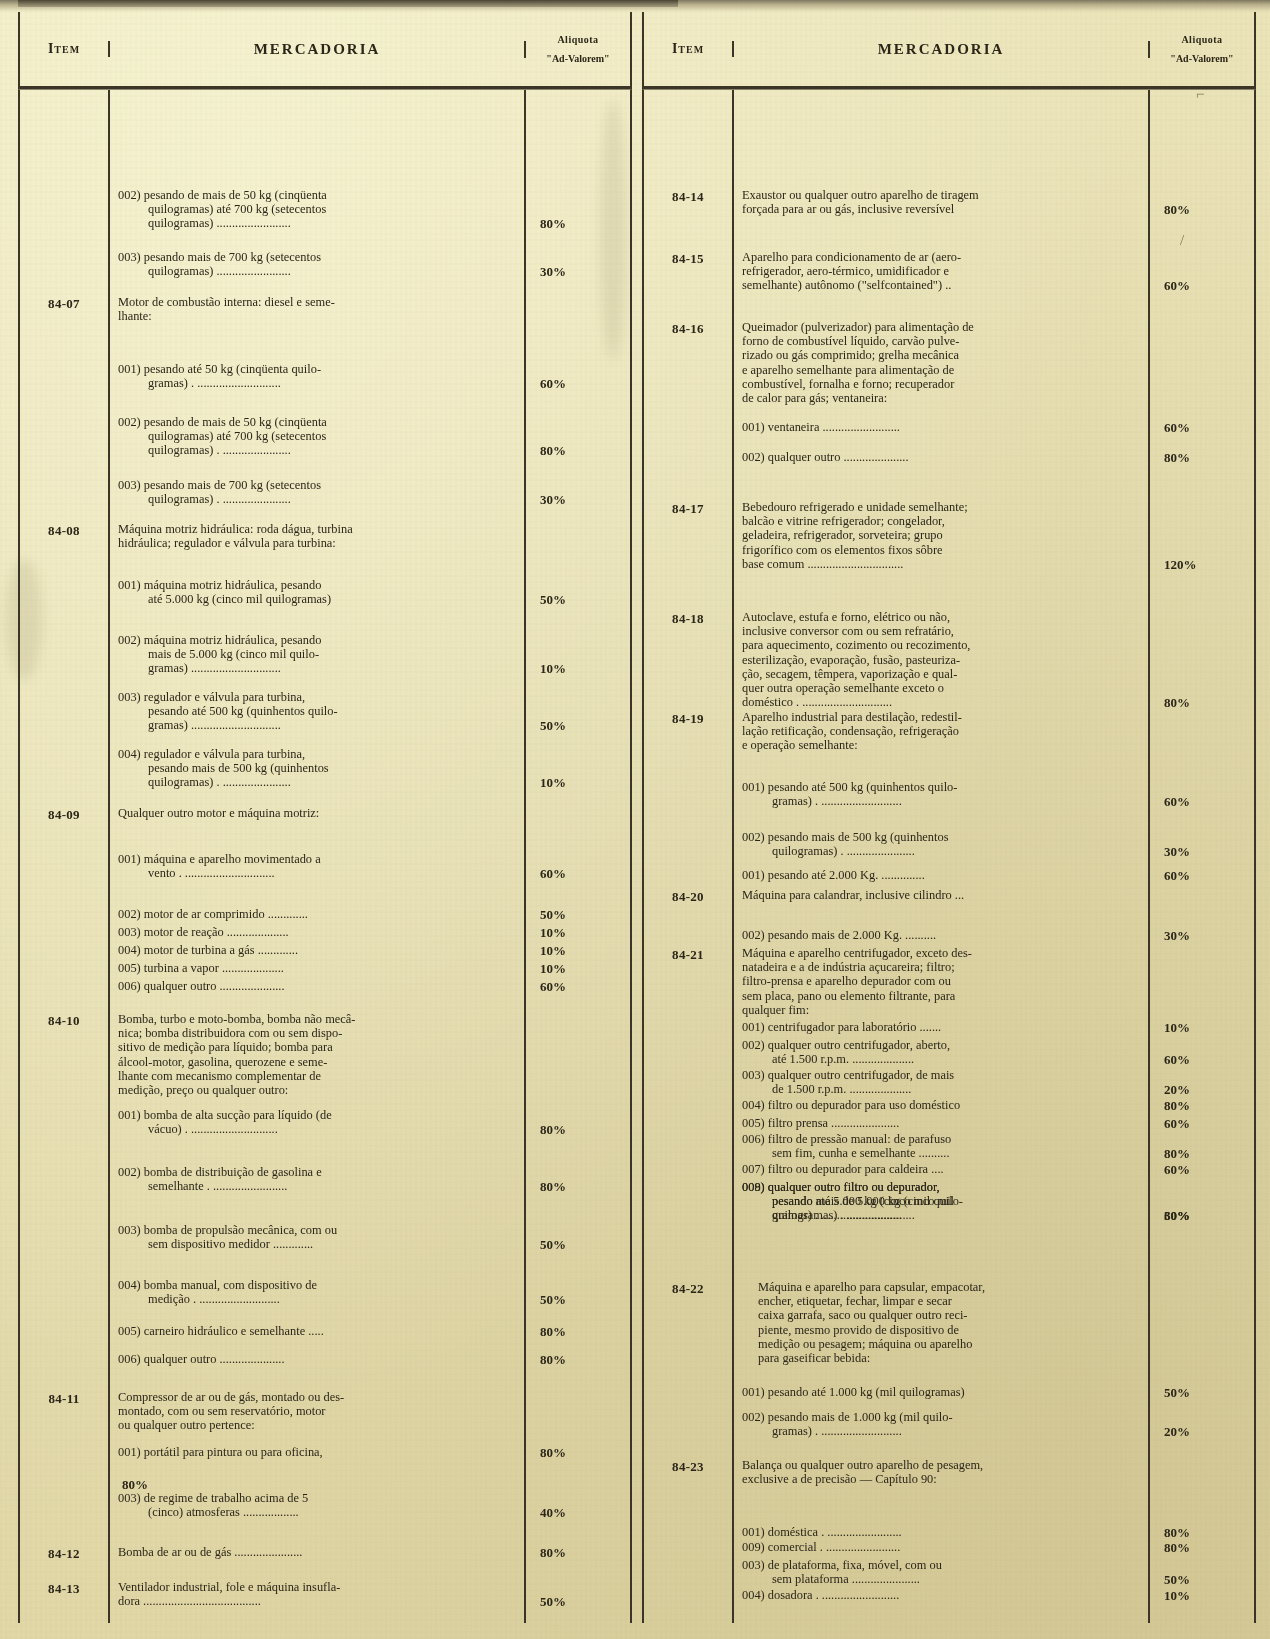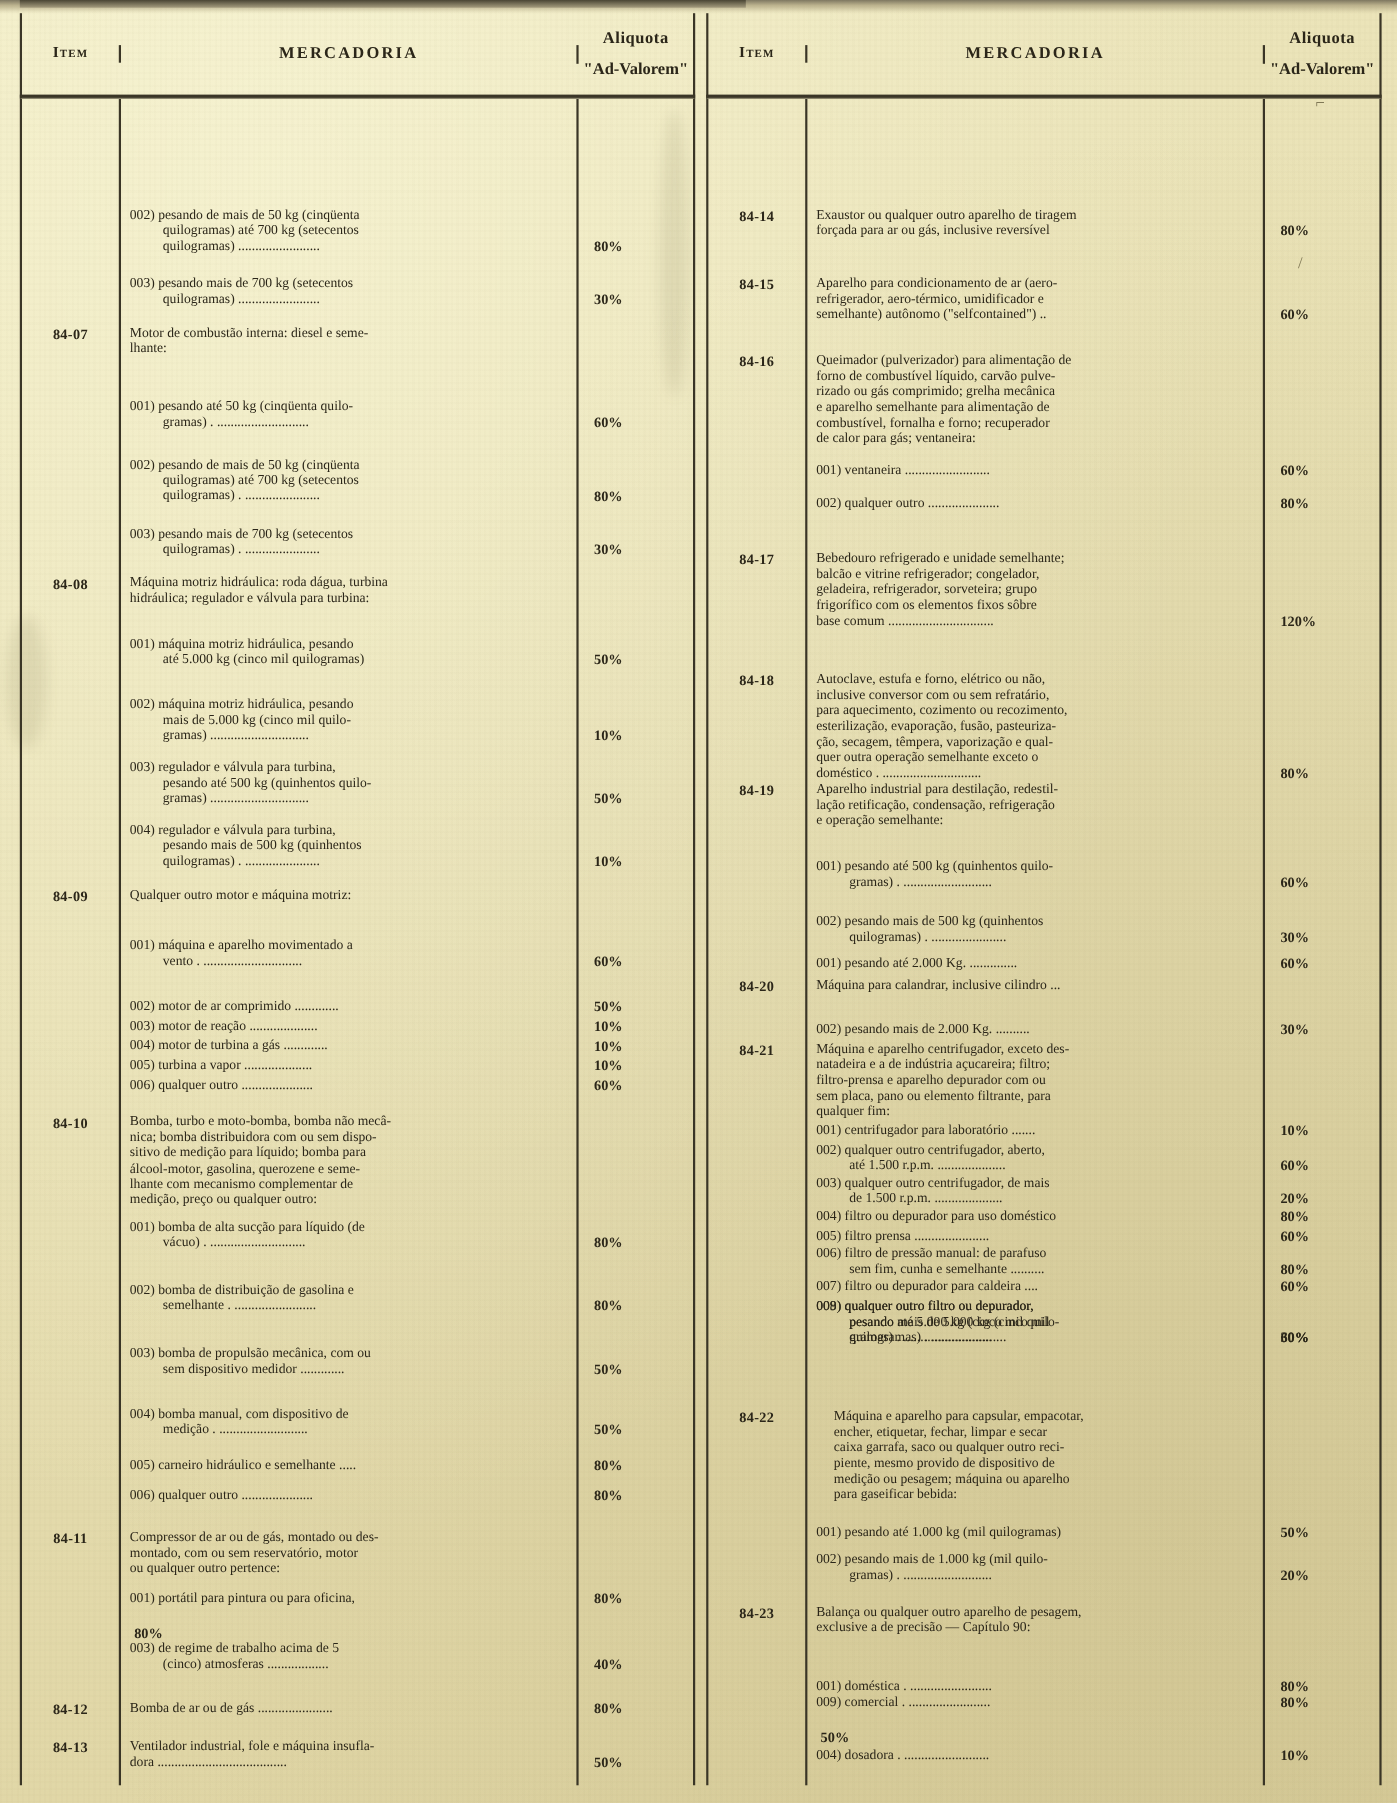--- a/index.html
+++ b/index.html
@@ -86,21 +86,21 @@
     font-size: 15px;
     font-weight: bold;
     border-right: 2px solid #3a3526;
   }
   .hdr .h-aliq {
     flex: 0 0 104px;
     display: flex;
     flex-direction: column;
     align-items: center;
     justify-content: center;
-    font-size: 15px;
+    font-size: 10px;
     font-weight: bold;
     line-height: 1.9;
   }
   .hdr .h-aliq span:first-child { letter-spacing: .5px; }
 
   .body {
     flex: 1 1 auto;
     display: flex;
     position: relative;
     border-top: 1px solid rgba(58,53,38,.55);
@@ -812,20 +812,24 @@
               <div class="r-item"></div>
               <div class="r-merc">
                 <div class="sub">      009) comercial . ........................</div>
               </div>
               <div class="r-aliq">
                 <span class="v" style="top: 0px;">80%</span>
               </div>
             </div>
             <div class="row" style="top: 1468px;">
               <div class="r-item"></div>
+              <div class="r-merc">
+                <div class="sub">      003) de plataforma, fixa, móvel, com ou</div>
+                <div class="sub2">sem plataforma ......................</div>
+              </div>
               <div class="r-aliq">
                 <span class="v" style="top: 14.2px;">50%</span>
               </div>
             </div>
             <div class="row" style="top: 1498px;">
               <div class="r-item"></div>
               <div class="r-merc">
                 <div class="sub">      004) dosadora . .........................</div>
               </div>
               <div class="r-aliq">

